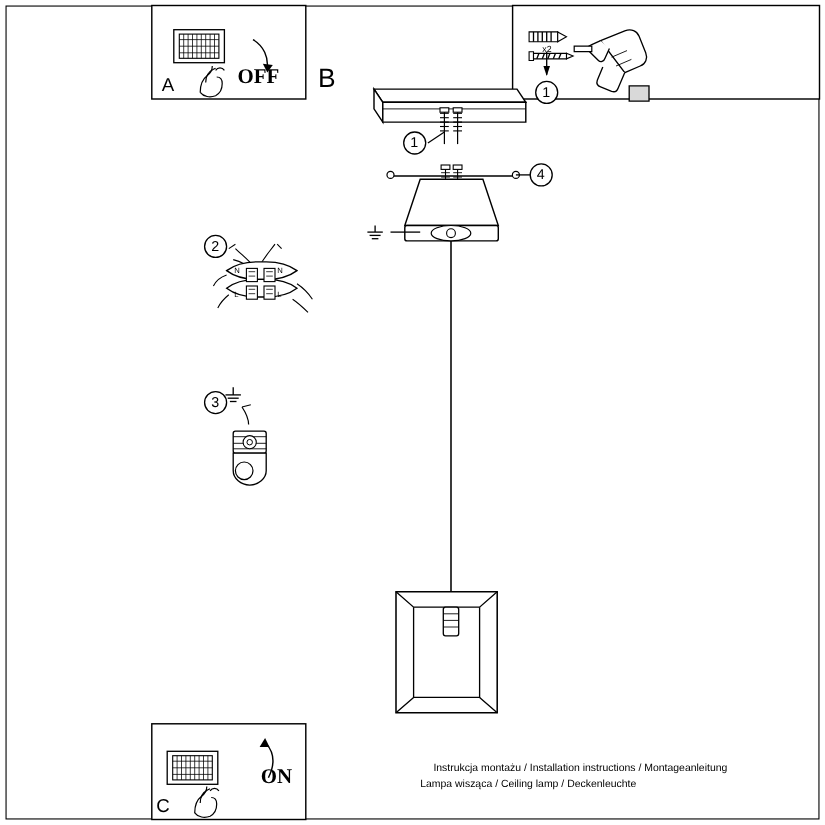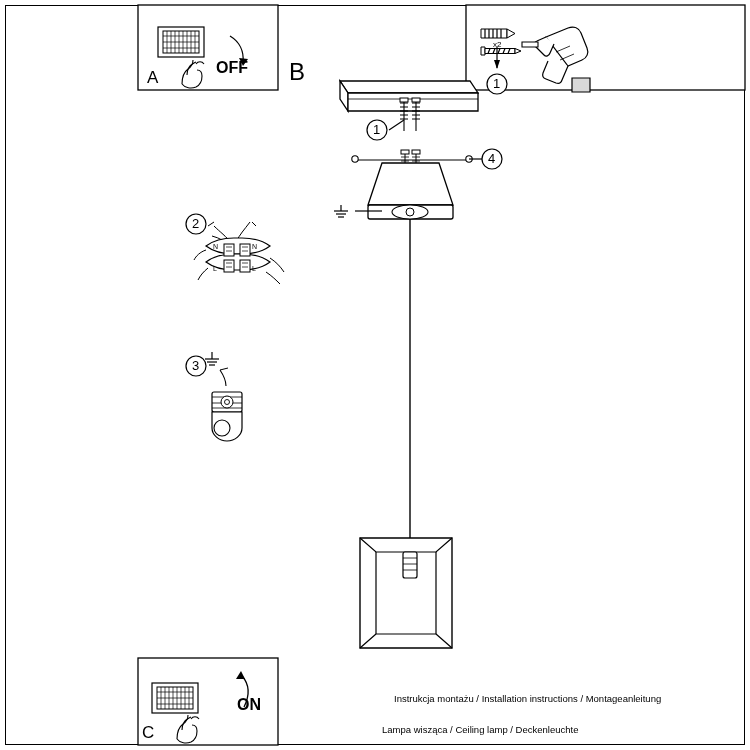--- a/index.html
+++ b/index.html
@@ -39,22 +39,23 @@
     white-space: nowrap;
   }
   .big-letter {
     font-size: 24px;
     font-weight: 400;
   }
   .sw-letter {
     font-size: 17px;
   }
   .sw-word {
-    font-size: 16px;
+    font-size: 19px;
     font-weight: 700;
+    font-family: Liberation Serif, serif;
   }
   .callout-num {
     font-size: 13px;
     font-weight: 400;
   }
   .tiny {
     font-size: 8px;
   }
   .footer-text {
     font-size: 9.5px;
@@ -329,15 +330,15 @@
   <div class="lbl callout-num" style="left:488px; top:151px;">4</div>
 
   <div class="lbl tiny" style="left:493px; top:40px;">x2</div>
 
   <div class="lbl wire-lbl" style="left:213px; top:243px;">N</div>
   <div class="lbl wire-lbl" style="left:213px; top:265px;">L</div>
   <div class="lbl wire-lbl" style="left:252px; top:243px;">N</div>
   <div class="lbl wire-lbl" style="left:252px; top:265px;">L</div>
 
   <div class="lbl footer-text" style="left:382px; top:692px;padding-left:12px;">Instrukcja montażu / Installation instructions / Montageanleitung</div>
-  <div class="lbl footer-text" style="left:382px; top:706px;margin-top:17px;">Lampa wisząca / Ceiling lamp / Deckenleuchte</div>
+  <div class="lbl footer-text" style="left:382px; top:706px;">Lampa wisząca / Ceiling lamp / Deckenleuchte</div>
 
 </div>
 
 </body></html>

